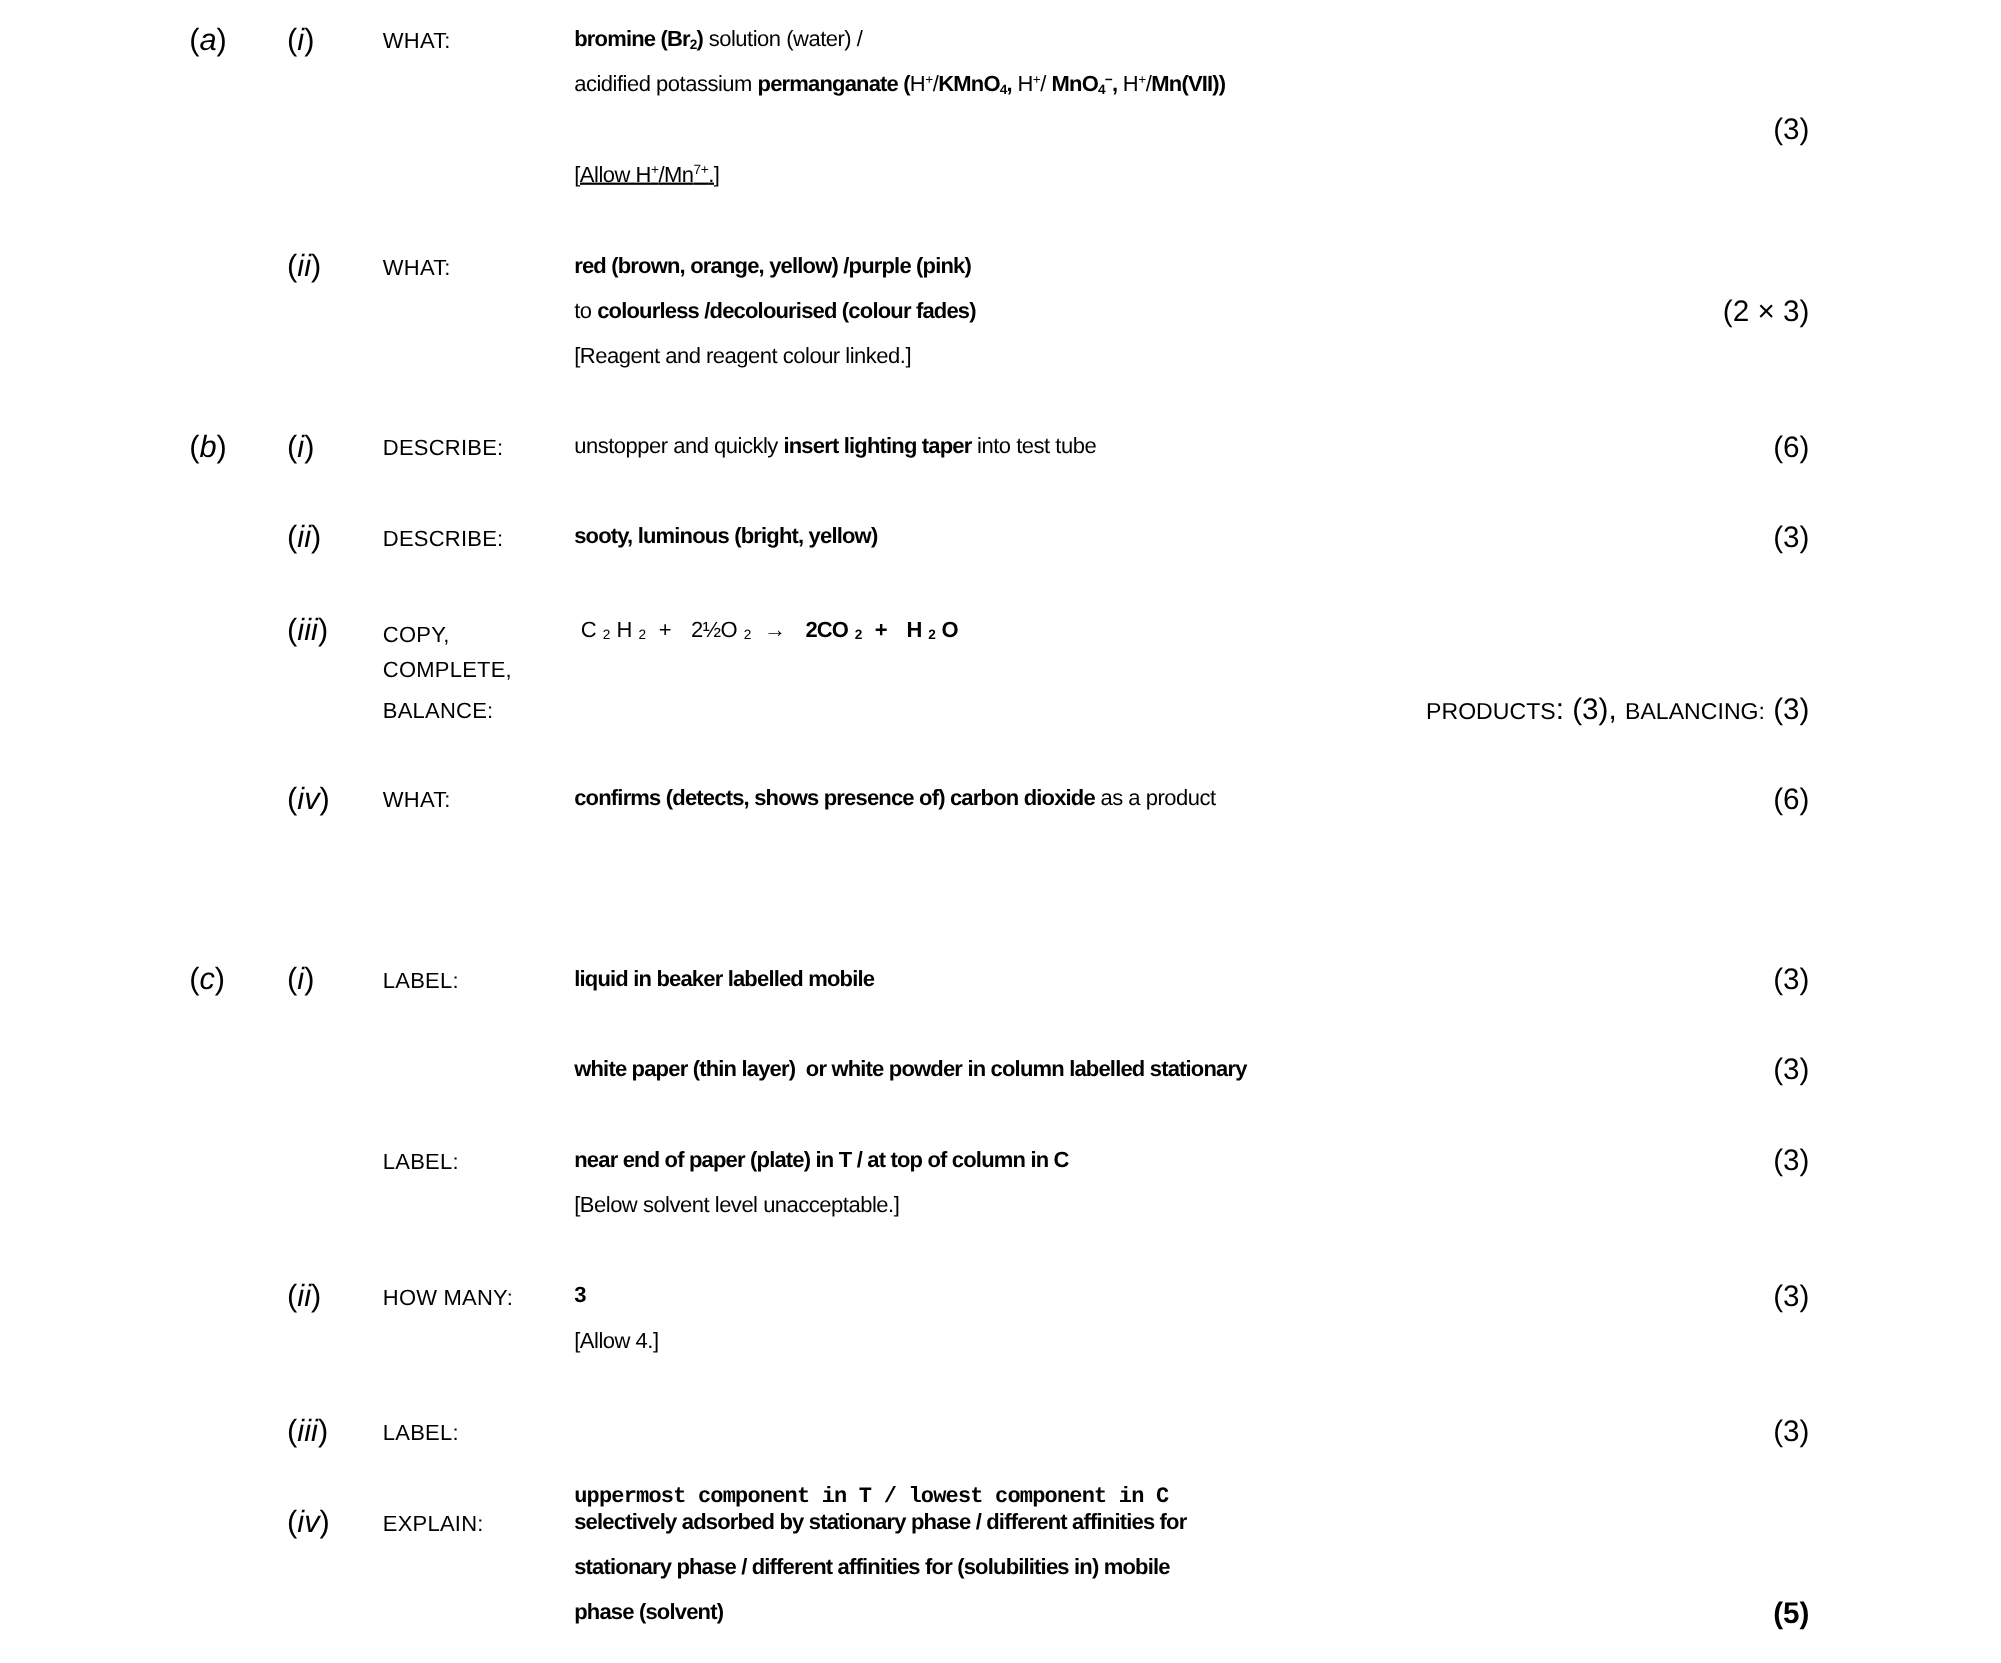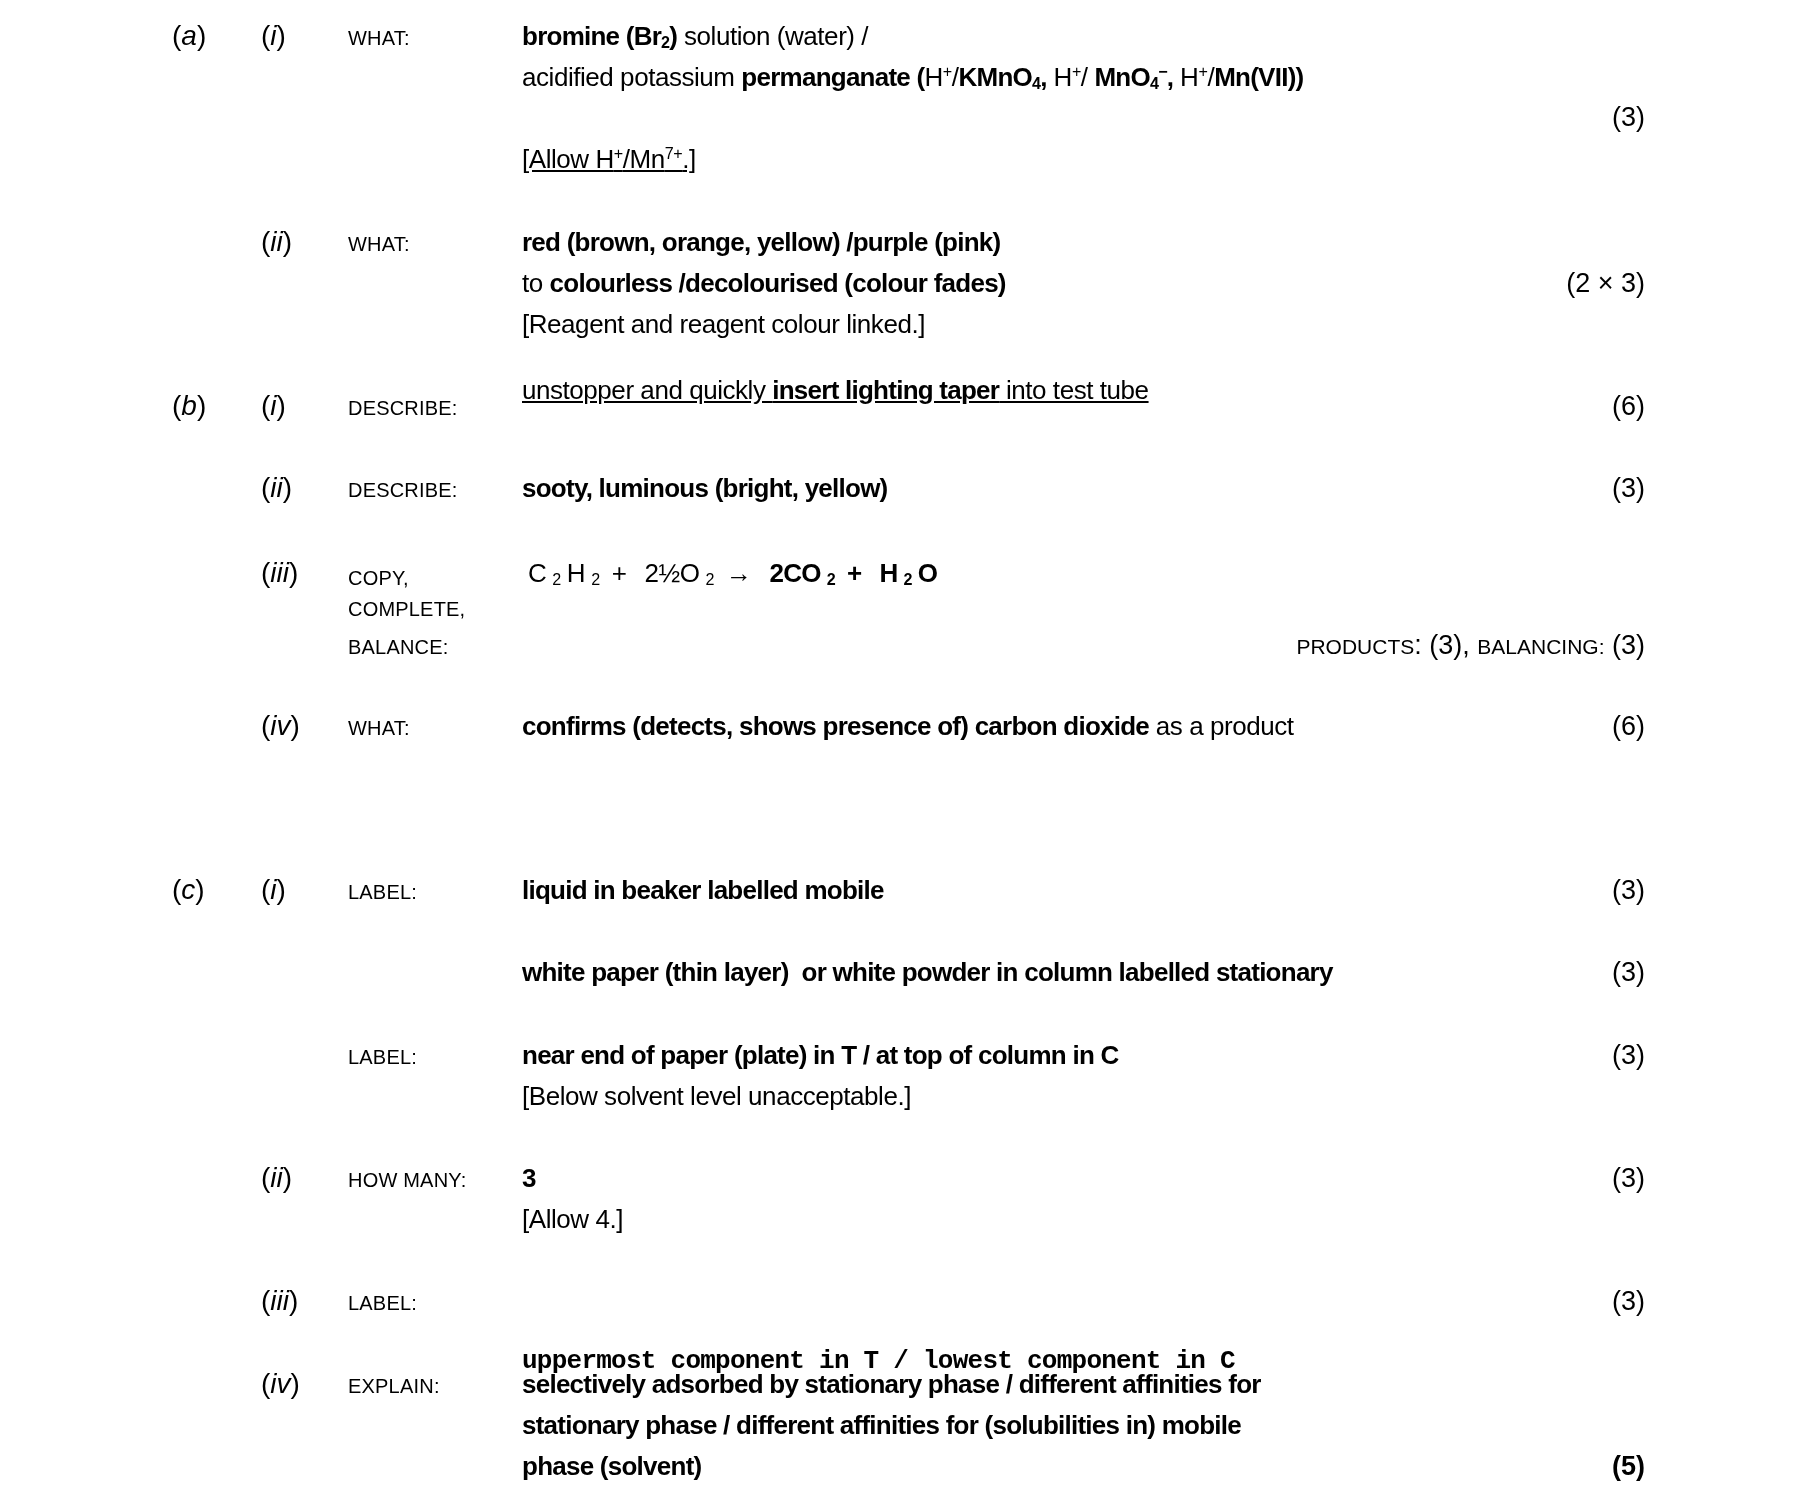--- a/index.html
+++ b/index.html
@@ -2,21 +2,21 @@
 <html><head>
 <meta charset="utf-8">
 <style>
   html, body { margin: 0; padding: 0; background: #ffffff; }
   body { width: 1819px; height: 1512px; position: relative; overflow: hidden;
          font-family: "Liberation Sans", sans-serif; color: #000; }
   .abs { position: absolute; white-space: nowrap; }
   .part, .sub { font-size: 28px; line-height: 34px; }
   .part i, .sub i { font-style: italic; }
   .cmd { font-size: 20px; line-height: 34px; letter-spacing: 0.2px; }
-  .txt { font-size: 26px; line-height: 34px; letter-spacing: -0.45px; }
+  .txt { font-size: 20px; line-height: 34px; letter-spacing: -0.45px; }
   .txt b { font-weight: bold; letter-spacing: -0.75px; }
   .marks { font-size: 27px; line-height: 34px; text-align: right; right: 174px; }
   .marks.bold { font-weight: bold; }
   .sc { font-size: 21px; }
   sub, sup { font-size: 62%; line-height: 0; }
   sub { vertical-align: -0.18em; }
   sup { vertical-align: 0.55em; }
   .eq span { margin: 0 6px; }
 </style>
 </head>
@@ -40,21 +40,21 @@
 <div class="abs sub" style="left:261px; top:225px;">(<i>ii</i>)</div>
 <div class="abs cmd" style="left:348px; top:227px;">WHAT:</div>
 <div class="abs txt" style="left:522px; top:225px;"><b>red (brown, orange, yellow) /purple (pink)</b></div>
 <div class="abs txt" style="left:522px; top:266px;text-align:right;"><span>to </span><b>colourless /decolourised (colour fades)</b></div>
 <div class="abs marks" style="top:266px;">(2 × 3)</div>
 <div class="abs txt" style="left:522px; top:307px;">[Reagent and reagent colour linked.]</div>
 
 <div class="abs part" style="left:172px; top:389px;">(<i>b</i>)</div>
 <div class="abs sub" style="left:261px; top:389px;">(<i>i</i>)</div>
 <div class="abs cmd" style="left:348px; top:391px;">DESCRIBE:</div>
-<div class="abs txt" style="left:522px; top:373px;text-decoration:underline;"><span>unstopper and quickly </span><b>insert lighting taper</b><span> into test tube</span></div>
+<div class="abs txt" style="left:522px; top:389px;"><span>unstopper and quickly </span><b>insert lighting taper</b><span> into test tube</span></div>
 <div class="abs marks" style="top:389px;">(6)</div>
 
 <div class="abs sub" style="left:261px; top:471px;">(<i>ii</i>)</div>
 <div class="abs cmd" style="left:348px; top:473px;">DESCRIBE:</div>
 <div class="abs txt" style="left:522px; top:471px;"><b>sooty, luminous (bright, yellow)</b></div>
 <div class="abs marks" style="top:471px;">(3)</div>
 
 <div class="abs sub" style="left:261px; top:556px;">(<i>iii</i>)</div>
 <div class="abs cmd" style="left:348px; top:561px;">COPY,</div>
 <div class="abs cmd" style="left:348px; top:592px;">COMPLETE,</div>

